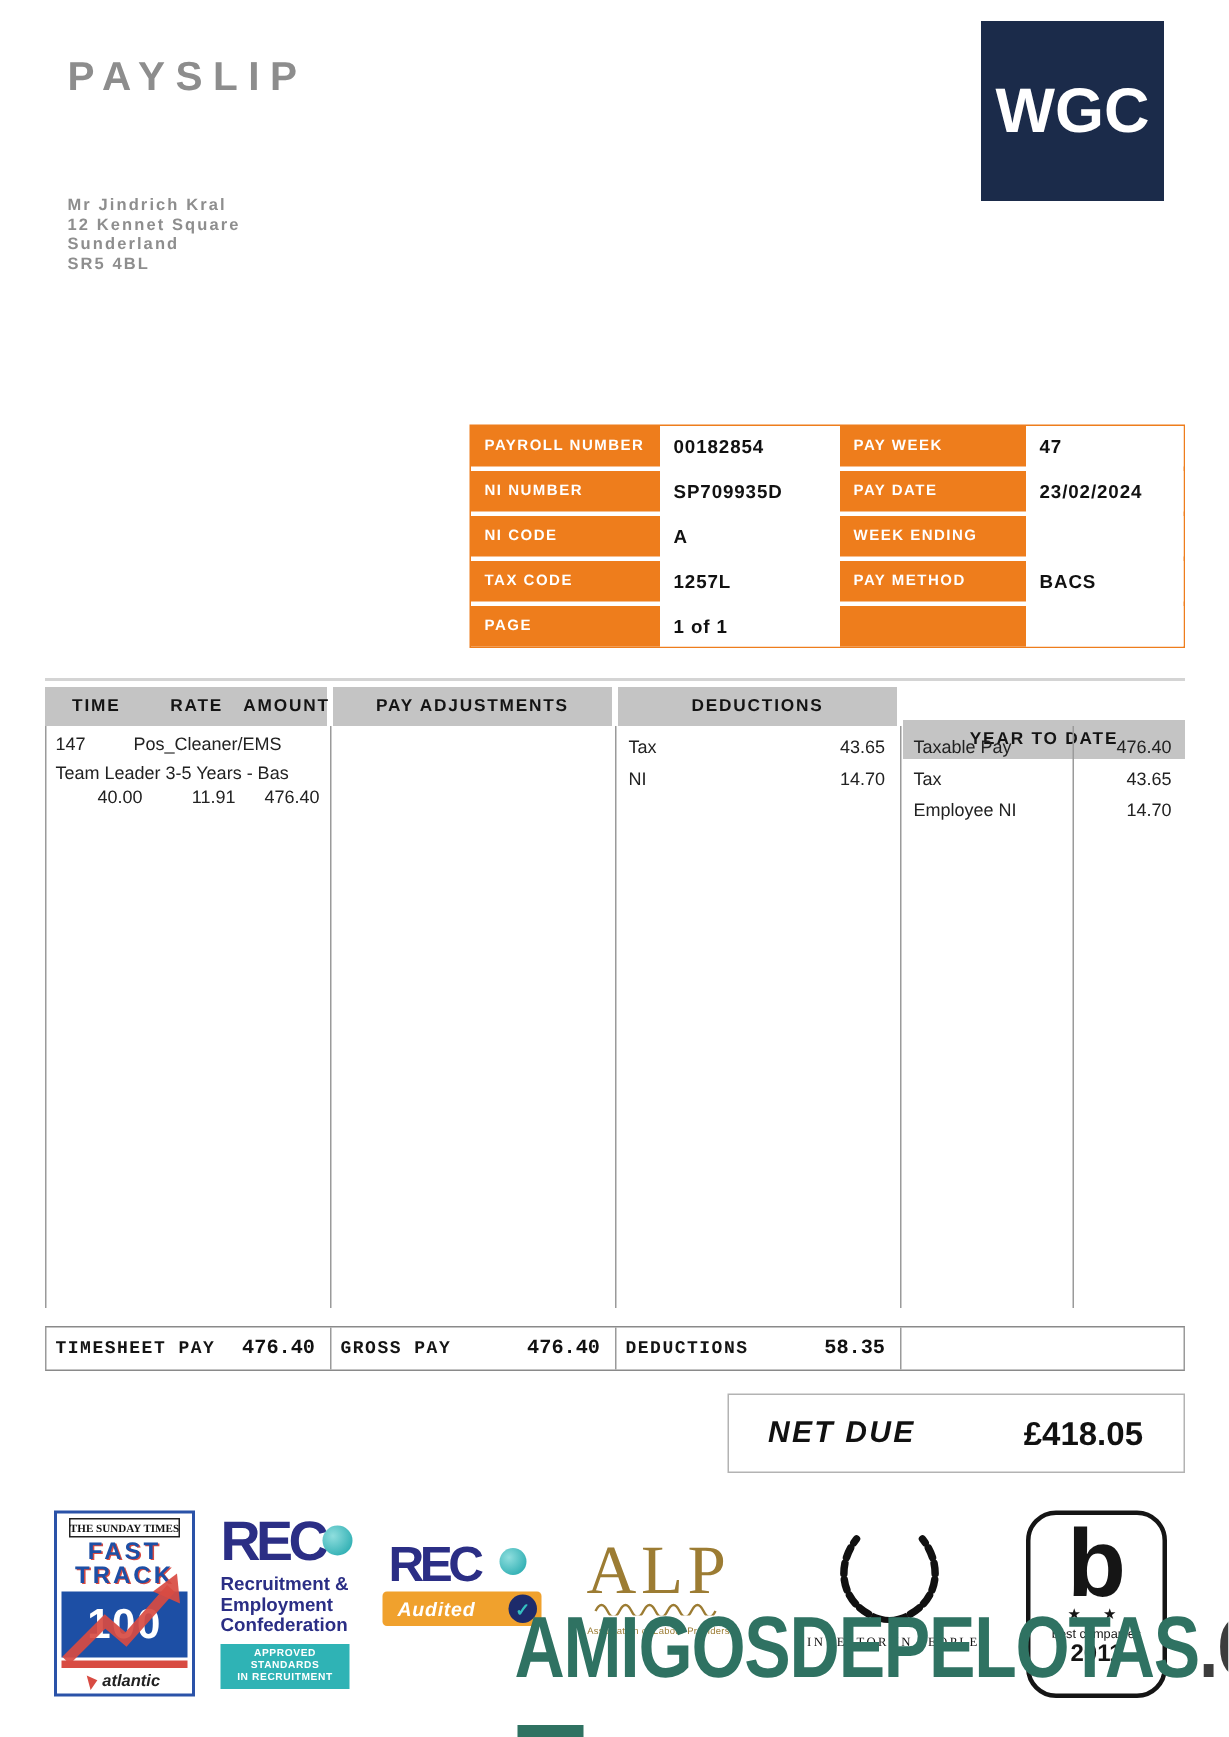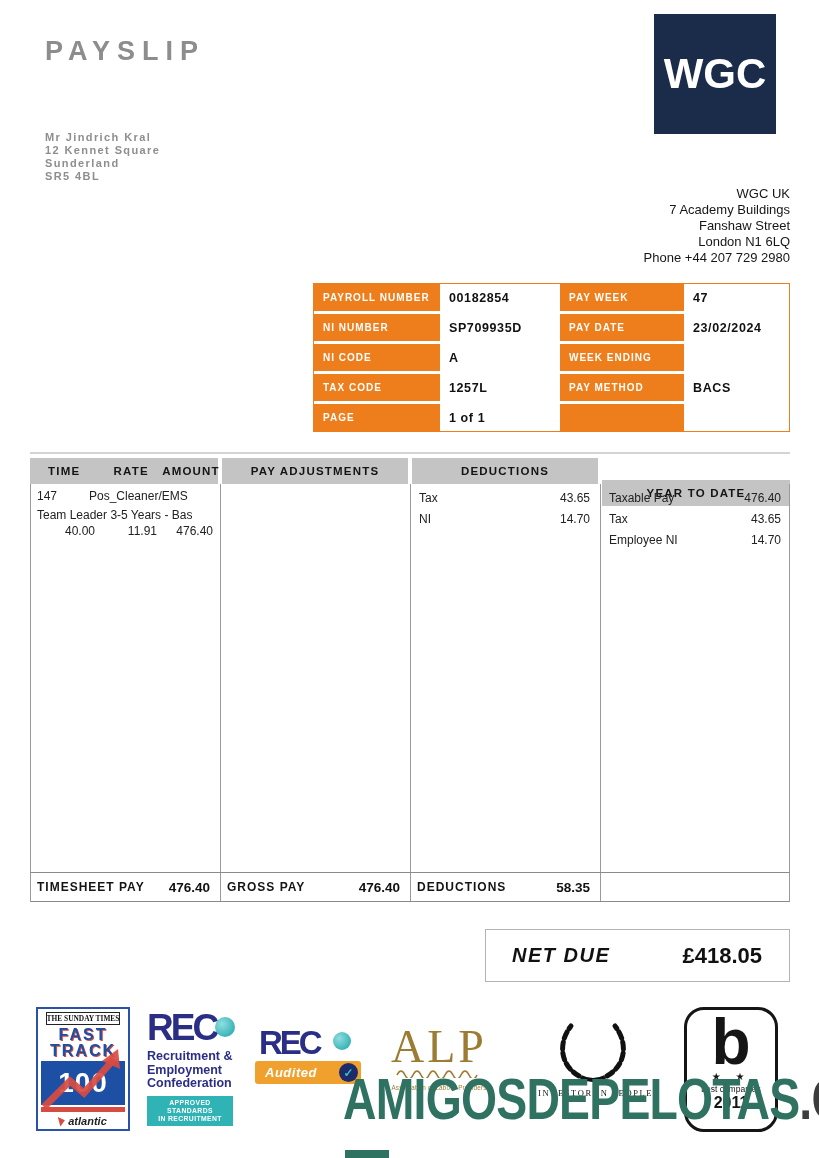--- a/index.html
+++ b/index.html
@@ -48,37 +48,37 @@
   .mt-topline { position:absolute; top:0; left:0; right:0; height:2px; background:#d4d4d4; }
   .mt-header { position:absolute; top:6px; left:0; width:760px; display:flex; gap:4px; }
   .mt-h-cell {
     background:#c4c4c4; height:26px; display:flex; align-items:center;
     justify-content:center; font-weight:700; font-size:11.5px;
     letter-spacing:1.2px; color:#141414;
   }
   .mt-h-cell.c1 { width:188px; display:grid; grid-template-columns:72px 62px 1fr; justify-items:center; align-items:center; }
   .mt-h-cell.c2 { width:186px; } .mt-h-cell.c3 { width:186px; } .mt-h-cell.c4 { width:188px;margin-top:22px; }
   .mt-body {
-    position:absolute; top:32px; left:0; width:760px; height:388px;
+    position:absolute; top:32px; left:0; width:686px; height:388px;
     display:grid; grid-template-columns:190px 190px 190px 190px;
     border-left:1px solid #9a9a9a; border-right:1px solid #9a9a9a;
   }
   .mt-col { border-right:1px solid #9a9a9a; padding:4px 0; font-size:12px; color:#222; }
   .mt-col:last-child { border-right:none; }
   .col1-row1 { display:flex; padding:1px 6px; }
   .col1-row1 .num { width:52px; }
   .col1-row2 { padding:4px 6px 0 6px; }
   .col1-row3 { display:grid; grid-template-columns:64px 62px 56px; text-align:right; padding-top:2px; }
   .pair-row { display:flex; justify-content:space-between; padding:1px 10px 1px 8px; line-height:19px; }
   
   .mt-totals {
-    position:absolute; top:420px; left:0; width:760px; height:30px;
+    position:absolute; top:432px; left:0; width:760px; height:30px;
     border-top:1px solid #8a8a8a; border-bottom:1px solid #8a8a8a;
     border-left:1px solid #9a9a9a; border-right:1px solid #9a9a9a;
-    display:grid; grid-template-columns:190px 190px 190px 190px;
+    display:grid; grid-template-columns:190px 190px 190px 190px;font-family:Liberation Mono, monospace;
   }
   .tot-cell { border-right:1px solid #9a9a9a; display:flex; align-items:center; justify-content:space-between; padding:0 10px 0 6px; }
   .tot-cell:last-child { border-right:none; }
   .tot-label { font-weight:700; font-size:12px; letter-spacing:1px; color:#141414; }
   .tot-value { font-weight:700; font-size:13.5px; color:#111; }
   
   #net-due {
     position:absolute; left:485px; top:929px; width:305px; height:53px;
     border:1px solid #b3b3b3; background:#fff; display:flex; align-items:center;
     justify-content:space-between; padding:0 27px 0 26px;
@@ -145,27 +145,20 @@
     <div>Mr Jindrich Kral</div>
     <div>12 Kennet Square</div>
     <div>Sunderland</div>
     <div>SR5 4BL</div>
   </div>
 
   <div class="wgc-logo">
     <span>WGC</span>
   </div>
 
-  <div class="company-address">
-    <div>WGC UK</div>
-    <div>7 Academy Buildings</div>
-    <div>Fanshaw Street</div>
-    <div>London N1 6LQ</div>
-    <div>Phone +44 207 729 2980</div>
-  </div>
 
   <div id="info-table">
     <div class="info-label">PAYROLL NUMBER</div>
     <div class="info-value">00182854</div>
     <div class="info-gap"></div>
     <div class="info-label">PAY WEEK</div>
     <div class="info-value">47</div>
 
     <div class="info-label">NI NUMBER</div>
     <div class="info-value">SP709935D</div>

